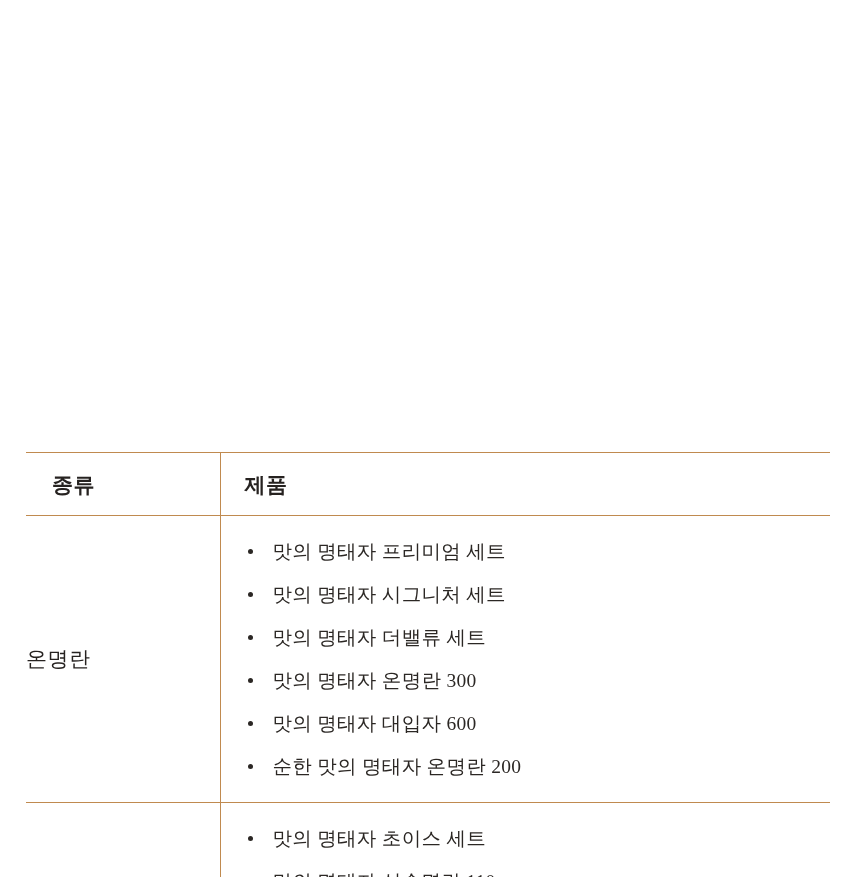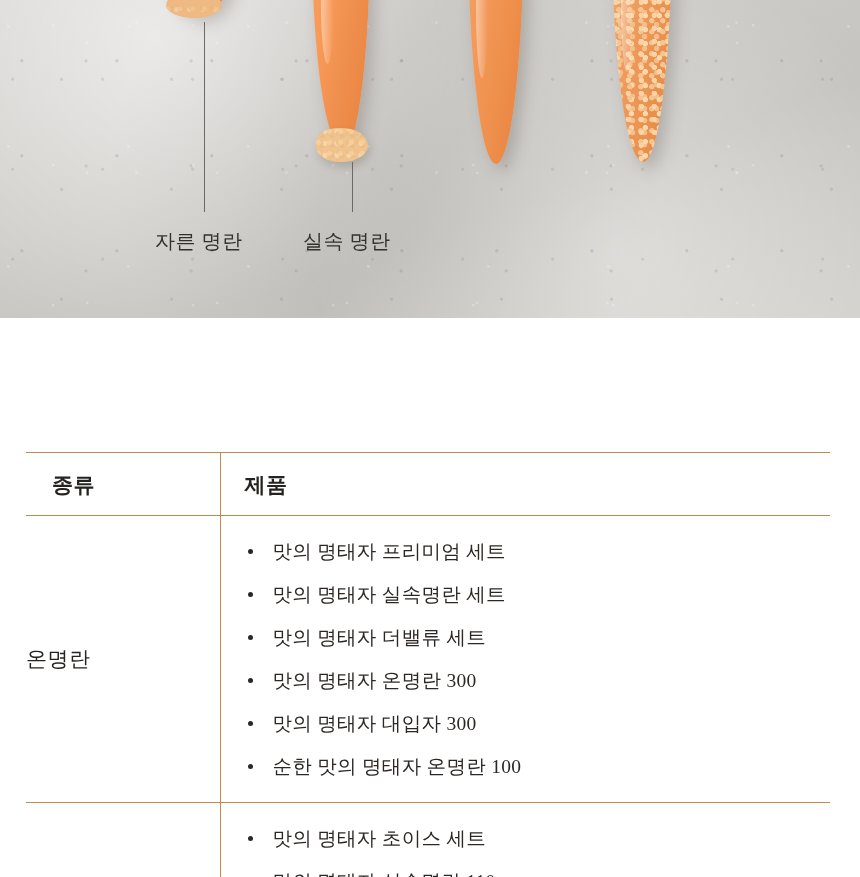--- a/index.html
+++ b/index.html
@@ -218,67 +218,44 @@
     height: 5px;
     border-radius: 50%;
     background: #2b2724;
   }
 </style>
 </head>
 <body>
 
 <div id="page">
 
-  <div class="photo">
-    <div class="photo-bg"></div>
-    <div class="photo-grain"></div>
-
-    <div class="roe r1">
-      
-    </div>
-    <div class="roe r2">
-      <span class="roe-hl" style="left:9px;top:40px;width:13px;height:120px;"></span>
-    </div>
-    <div class="roe r3">
-      <span class="roe-hl" style="left:8px;top:50px;width:12px;height:140px;"></span>
-    </div>
-    <div class="roe r4">
-      <span class="roe-hl" style="left:9px;top:46px;width:12px;height:130px;"></span>
-    </div>
-
-    <div class="leader l1"></div>
-    <div class="leader l2"></div>
-
-    <div class="caption c1">자른 명란</div>
-    <div class="caption c2">실속 명란</div>
-  </div>
 
   <div class="table-wrap">
     <table class="spec">
       <colgroup>
         <col class="c-kind">
         <col>
       </colgroup>
       <thead>
         <tr>
           <th class="kind">종류</th>
           <th>제품</th>
         </tr>
       </thead>
       <tbody>
         <tr>
           <td class="kind">온명란</td>
           <td>
             <ul class="prod-list">
               <li>맛의 명태자 프리미엄 세트</li>
-              <li>맛의 명태자 실속명란 세트</li>
+              <li>맛의 명태자 시그니처 세트</li>
               <li>맛의 명태자 더밸류 세트</li>
               <li>맛의 명태자 온명란 300</li>
-              <li>맛의 명태자 대입자 300</li>
-              <li>순한 맛의 명태자 온명란 100</li>
+              <li>맛의 명태자 대입자 600</li>
+              <li>순한 맛의 명태자 온명란 200</li>
             </ul>
           </td>
         </tr>
         <tr>
           <td class="kind"></td>
           <td>
             <ul class="prod-list">
               <li>맛의 명태자 초이스 세트</li>
               <li>맛의 명태자 실속명란 110</li>
             </ul>

